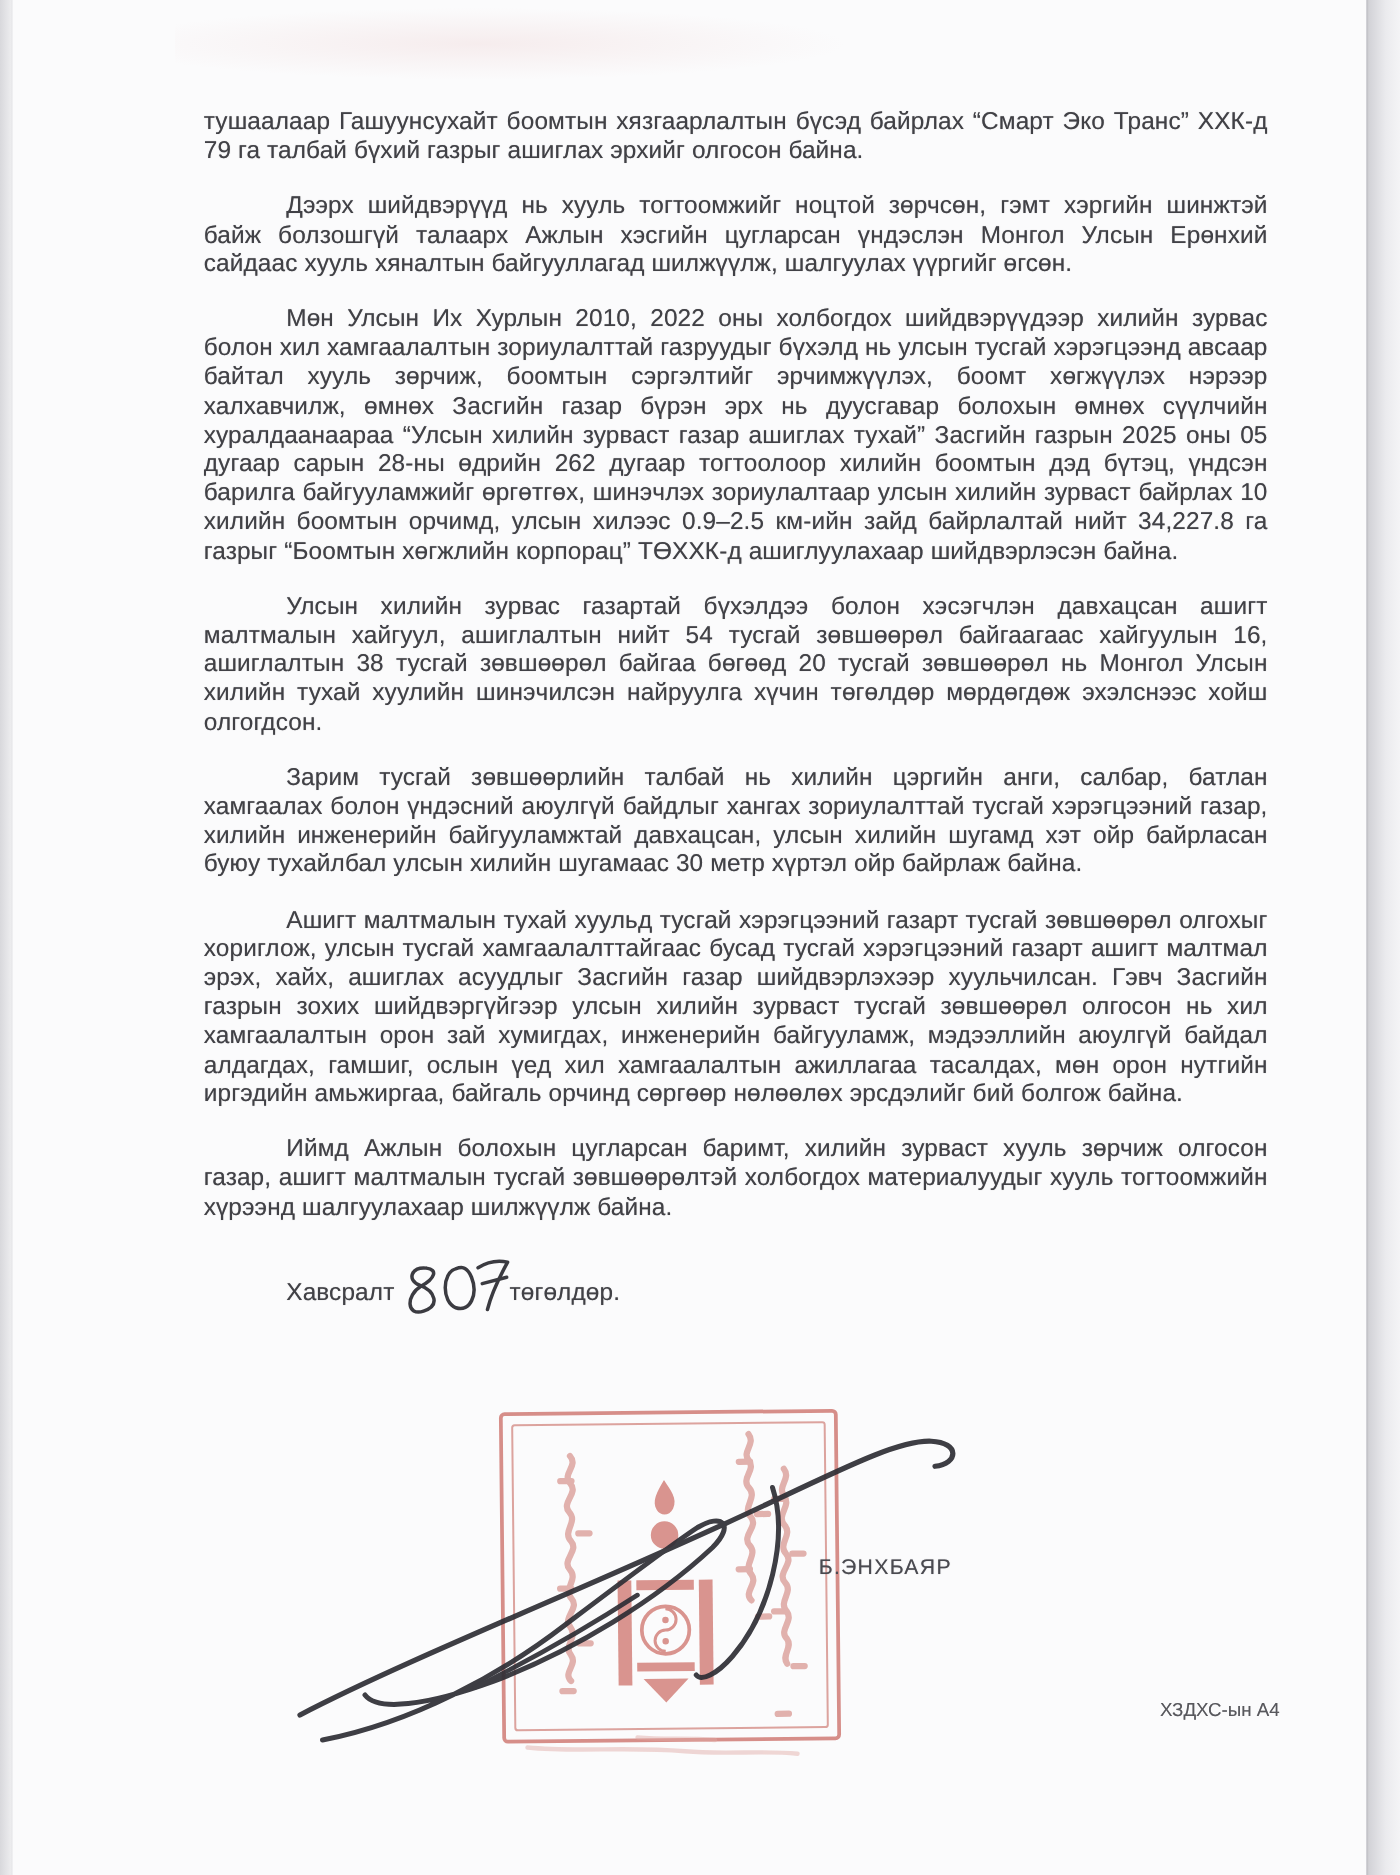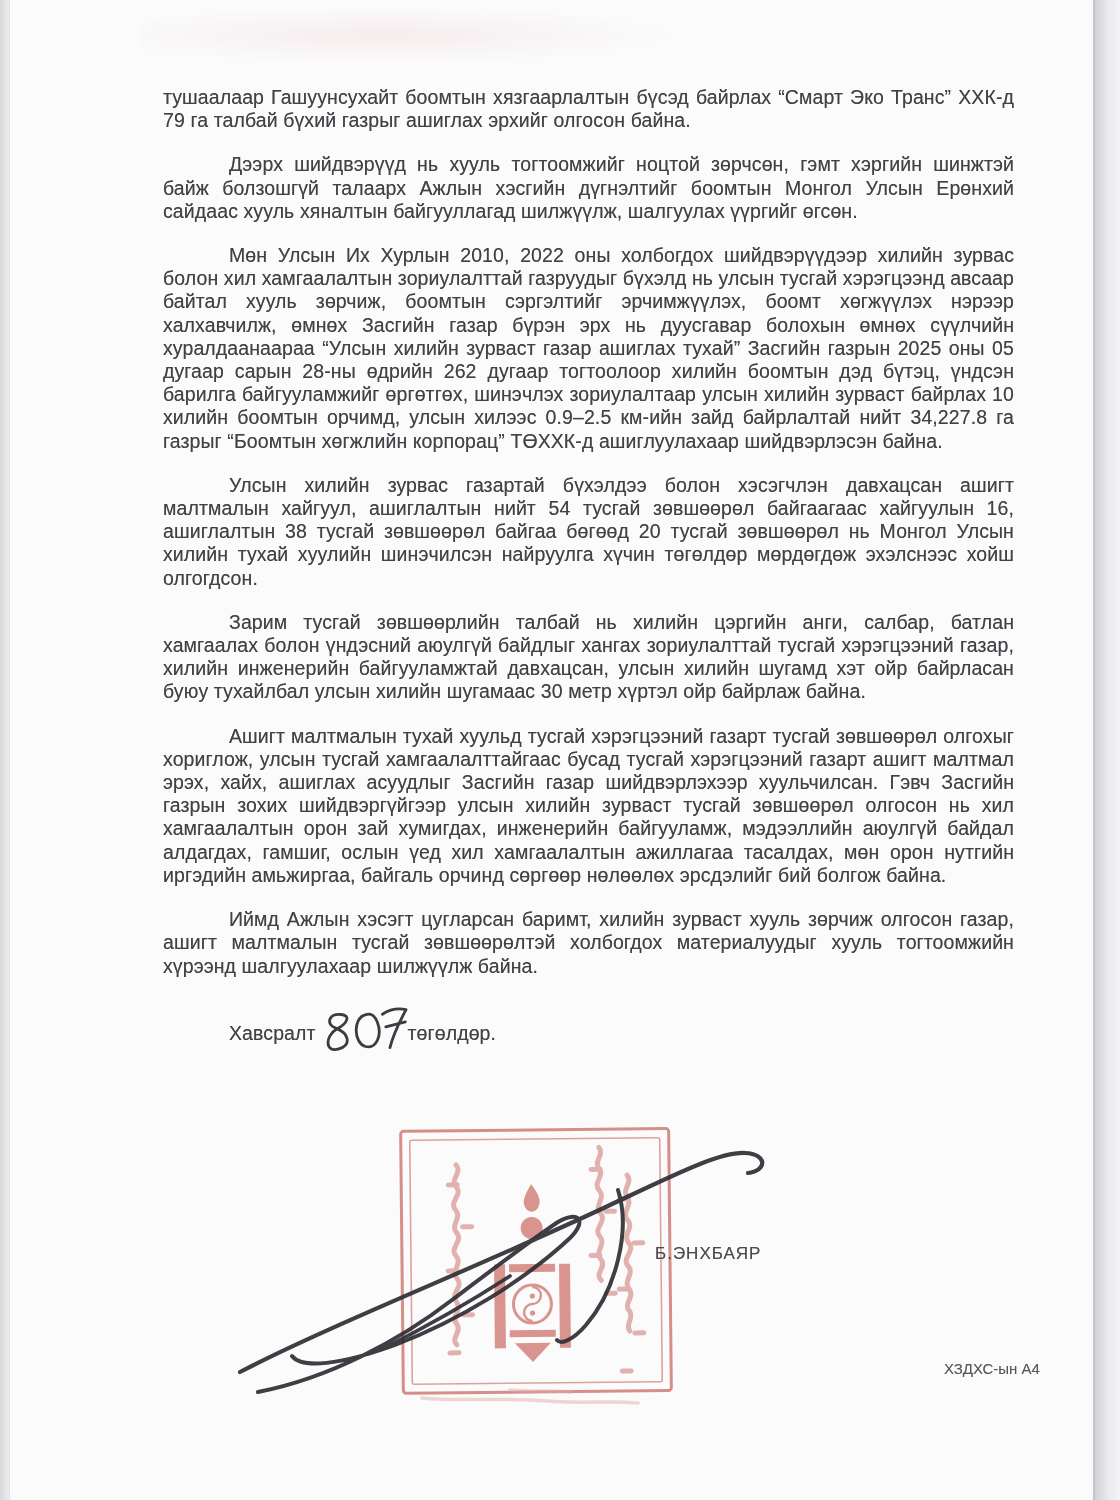--- a/index.html
+++ b/index.html
@@ -40,38 +40,37 @@
   .seal-sig{position:absolute;left:80px;top:1080px;width:720px;height:340px;}
   .signer{
     position:absolute;left:655px;top:1244px;
     font-size:17px;letter-spacing:1px;color:#4a4a50;
     text-shadow:0 0 0.6px rgba(70,70,76,0.6);
   }
   .footer{
     position:absolute;left:928px;top:1360px;
     font-size:15px;color:#58585d;
     text-shadow:0 0 0.5px rgba(88,88,93,0.5);
-    margin-left:16px;
   }
 </style>
 </head>
 <body>
 
 <div>
 
   <div class="smudge-top"></div>
 
   <div class="content">
     <p class="continuation">тушаалаар Гашуунсухайт боомтын хязгаарлалтын бүсэд байрлах “Смарт Эко Транс” ХХК-д 79 га талбай бүхий газрыг ашиглах эрхийг олгосон байна.</p>
-    <p>Дээрх шийдвэрүүд нь хууль тогтоомжийг ноцтой зөрчсөн, гэмт хэргийн шинжтэй байж болзошгүй талаарх Ажлын хэсгийн дүгнэлтийг боомтын Монгол Улсын Ерөнхий сайдаас хууль хяналтын байгууллагад шилжүүлж, шалгуулах үүргийг өгсөн.</p>
+    <p>Дээрх шийдвэрүүд нь хууль тогтоомжийг ноцтой зөрчсөн, гэмт хэргийн шинжтэй байж болзошгүй талаарх Ажлын хэсгийн цугларсан үндэслэн Монгол Улсын Ерөнхий сайдаас хууль хяналтын байгууллагад шилжүүлж, шалгуулах үүргийг өгсөн.</p>
     <p>Мөн Улсын Их Хурлын 2010, 2022 оны холбогдох шийдвэрүүдээр хилийн зурвас болон хил хамгаалалтын зориулалттай газруудыг бүхэлд нь улсын тусгай хэрэгцээнд авсаар байтал хууль зөрчиж, боомтын сэргэлтийг эрчимжүүлэх, боомт хөгжүүлэх нэрээр халхавчилж, өмнөх Засгийн газар бүрэн эрх нь дуусгавар болохын өмнөх сүүлчийн хуралдаанаараа “Улсын хилийн зурваст газар ашиглах тухай” Засгийн газрын 2025 оны 05 дугаар сарын 28-ны өдрийн 262 дугаар тогтоолоор хилийн боомтын дэд бүтэц, үндсэн барилга байгууламжийг өргөтгөх, шинэчлэх зориулалтаар улсын хилийн зурваст байрлах 10 хилийн боомтын орчимд, улсын хилээс 0.9–2.5 км-ийн зайд байрлалтай нийт 34,227.8 га газрыг “Боомтын хөгжлийн корпорац” ТӨХХК-д ашиглуулахаар шийдвэрлэсэн байна.</p>
     <p>Улсын хилийн зурвас газартай бүхэлдээ болон хэсэгчлэн давхацсан ашигт малтмалын хайгуул, ашиглалтын нийт 54 тусгай зөвшөөрөл байгаагаас хайгуулын 16, ашиглалтын 38 тусгай зөвшөөрөл байгаа бөгөөд 20 тусгай зөвшөөрөл нь Монгол Улсын хилийн тухай хуулийн шинэчилсэн найруулга хүчин төгөлдөр мөрдөгдөж эхэлснээс хойш олгогдсон.</p>
     <p>Зарим тусгай зөвшөөрлийн талбай нь хилийн цэргийн анги, салбар, батлан хамгаалах болон үндэсний аюулгүй байдлыг хангах зориулалттай тусгай хэрэгцээний газар, хилийн инженерийн байгууламжтай давхацсан, улсын хилийн шугамд хэт ойр байрласан буюу тухайлбал улсын хилийн шугамаас 30 метр хүртэл ойр байрлаж байна.</p>
     <p>Ашигт малтмалын тухай хуульд тусгай хэрэгцээний газарт тусгай зөвшөөрөл олгохыг хориглож, улсын тусгай хамгаалалттайгаас бусад тусгай хэрэгцээний газарт ашигт малтмал эрэх, хайх, ашиглах асуудлыг Засгийн газар шийдвэрлэхээр хуульчилсан. Гэвч Засгийн газрын зохих шийдвэргүйгээр улсын хилийн зурваст тусгай зөвшөөрөл олгосон нь хил хамгаалалтын орон зай хумигдах, инженерийн байгууламж, мэдээллийн аюулгүй байдал алдагдах, гамшиг, ослын үед хил хамгаалалтын ажиллагаа тасалдах, мөн орон нутгийн иргэдийн амьжиргаа, байгаль орчинд сөргөөр нөлөөлөх эрсдэлийг бий болгож байна.</p>
-    <p>Иймд Ажлын хэсэгт цугларсан баримт, хилийн зурваст хууль зөрчиж олгосон газар, ашигт малтмалын тусгай зөвшөөрөлтэй холбогдох материалуудыг хууль тогтоомжийн хүрээнд шалгуулахаар шилжүүлж байна.</p>
+    <p>Иймд Ажлын болохын цугларсан баримт, хилийн зурваст хууль зөрчиж олгосон газар, ашигт малтмалын тусгай зөвшөөрөлтэй холбогдох материалуудыг хууль тогтоомжийн хүрээнд шалгуулахаар шилжүүлж байна.</p>
 
     <p class="attachment">
       <span>Хавсралт</span><svg class="hw" width="92" height="50" viewBox="0 0 92 50" aria-label="807">
         <g transform="rotate(-6 46 25)" stroke="#3b3b41" stroke-width="2.8" fill="none" stroke-linecap="round" stroke-linejoin="round">
           <path d="M 23 7 C 11 4 6 15 16 20 C 28 26 31 38 17 41 C 3 44 4 27 17 21 C 29 16 32 9 23 7"></path>
           <path d="M 46 10 C 35 12 32 35 43 41 C 54 46 62 32 58 18 C 55 8 50 9 46 10 Z"></path>
           <path d="M 64 11 C 74 6 82 7 88 9 C 79 22 72 34 68 45"></path>
           <path d="M 66 24 L 86 21"></path>
         </g>
       </svg><span>төгөлдөр.</span>

